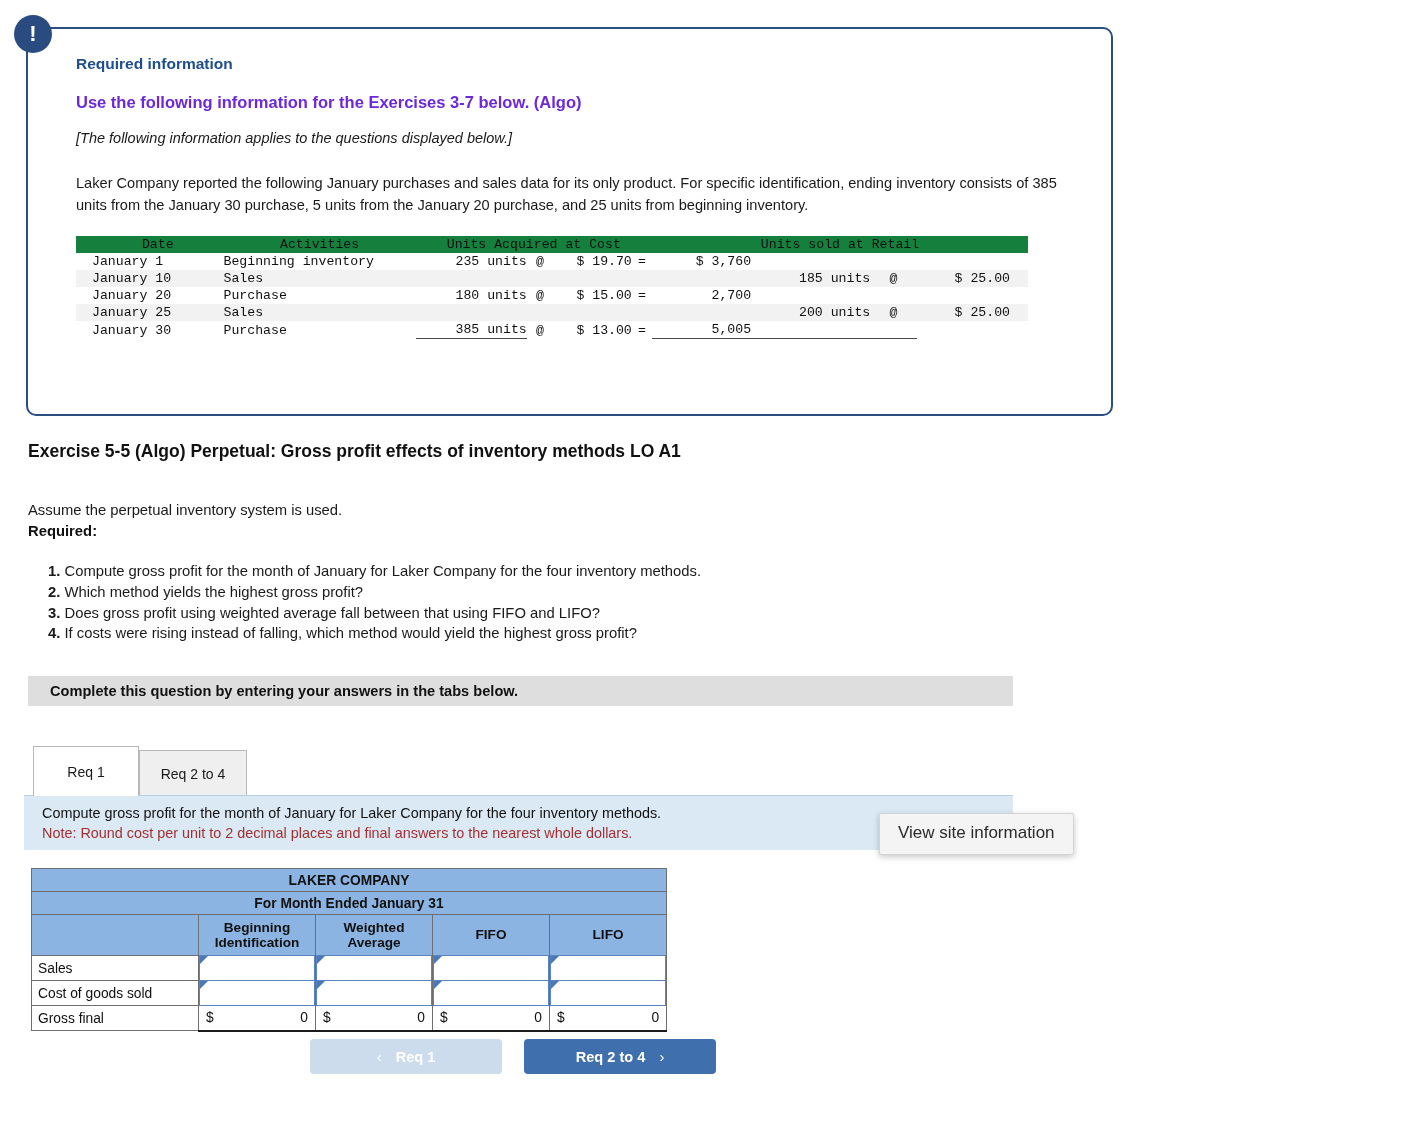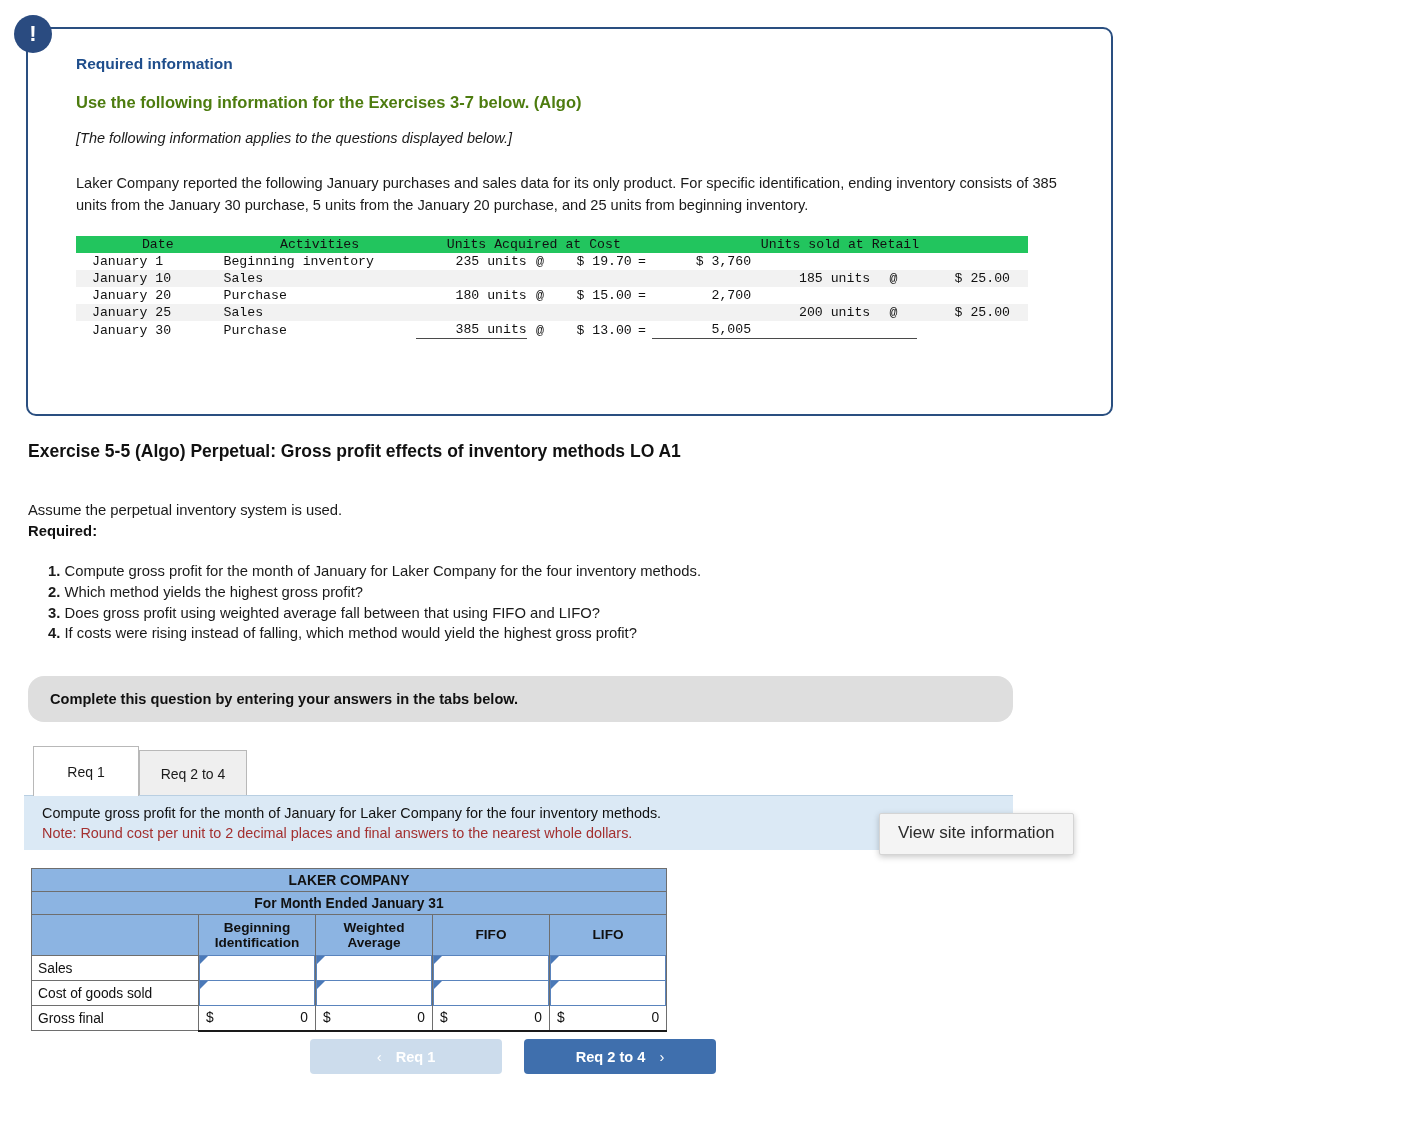--- a/index.html
+++ b/index.html
@@ -47,21 +47,21 @@
   }
   .req-info-link {
     color: #1f4e8c;
     font-weight: bold;
     font-size: 15.5px;
     margin: 0 0 20px 0;
   }
   .req-heading {
     font-size: 16.5px;
     font-weight: bold;
-    color: #4d7c0f;
+    color: #6d28d9;
     margin: 0 0 18px 0;
   }
   .req-italic {
     font-size: 14.5px;
     font-style: italic;
     color: #1a1a1a;
     margin: 0 0 26px 0;
   }
   .req-body {
     font-size: 14.6px;
@@ -77,21 +77,21 @@
     font-size: 13.2px;
     border-collapse: collapse;
     width: 952px;
     margin-top: 6px;
   }
   .mono-table td, .mono-table th {
     padding: 1px 0;
     white-space: pre;
     font-weight: normal;
   }
-  .mono-table tr.hdr { background: #22c55e; margin-left: 24px; }
+  .mono-table tr.hdr { background: #15803d; margin-left: 24px; }
   .mono-table tr.alt { background: #f2f2f2; }
   .mono-table tr.tot { background: #f2f2f2; }
   .mono-table th { text-align: center; }
   .c-date   { width: 130px; padding-left: 16px !important; }
   .c-act    { width: 190px; }
   .c-units  { width: 110px; text-align: right; }
   .c-at     { width: 26px;  text-align: center; }
   .c-price  { width: 78px;  text-align: right; }
   .c-eq     { width: 20px;  text-align: center; }
   .c-ext    { width: 98px;  text-align: right; padding-right: 8px !important;}
@@ -144,25 +144,24 @@
     line-height: 1.34;
   }
   .req-list li .num { font-weight: bold; }
 
   
   .complete-banner {
     position: absolute;
     left: 28px;
     top: 676px;
     width: 985px;
-    height: 46px;
+    height: 30px;
     background: #dedede;
     display: flex;
     align-items: center;
-    border-radius: 16px;
   }
   .complete-banner span {
     margin-left: 22px;
     font-size: 14.6px;
     font-weight: bold;
     color: #111111;
   }
 
   
   .tabstrip {

